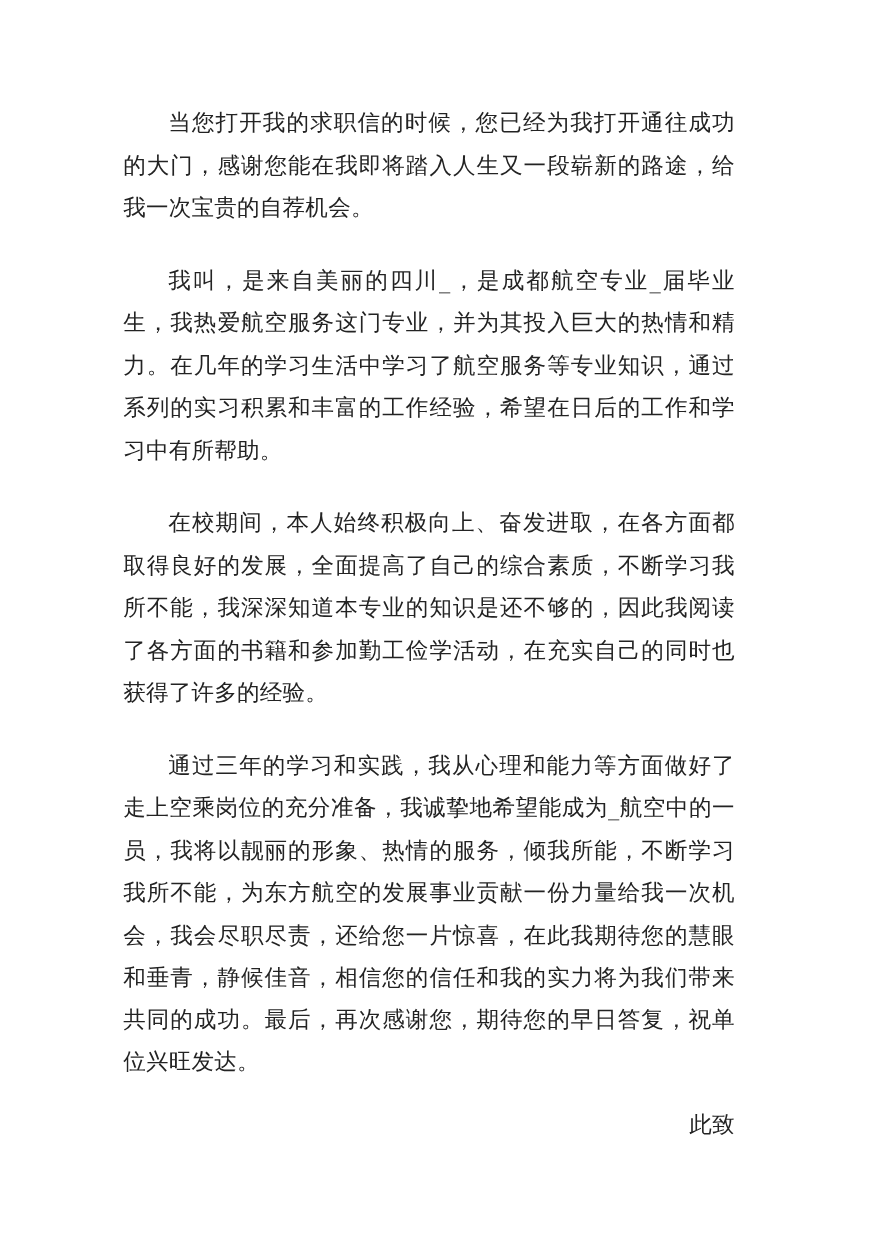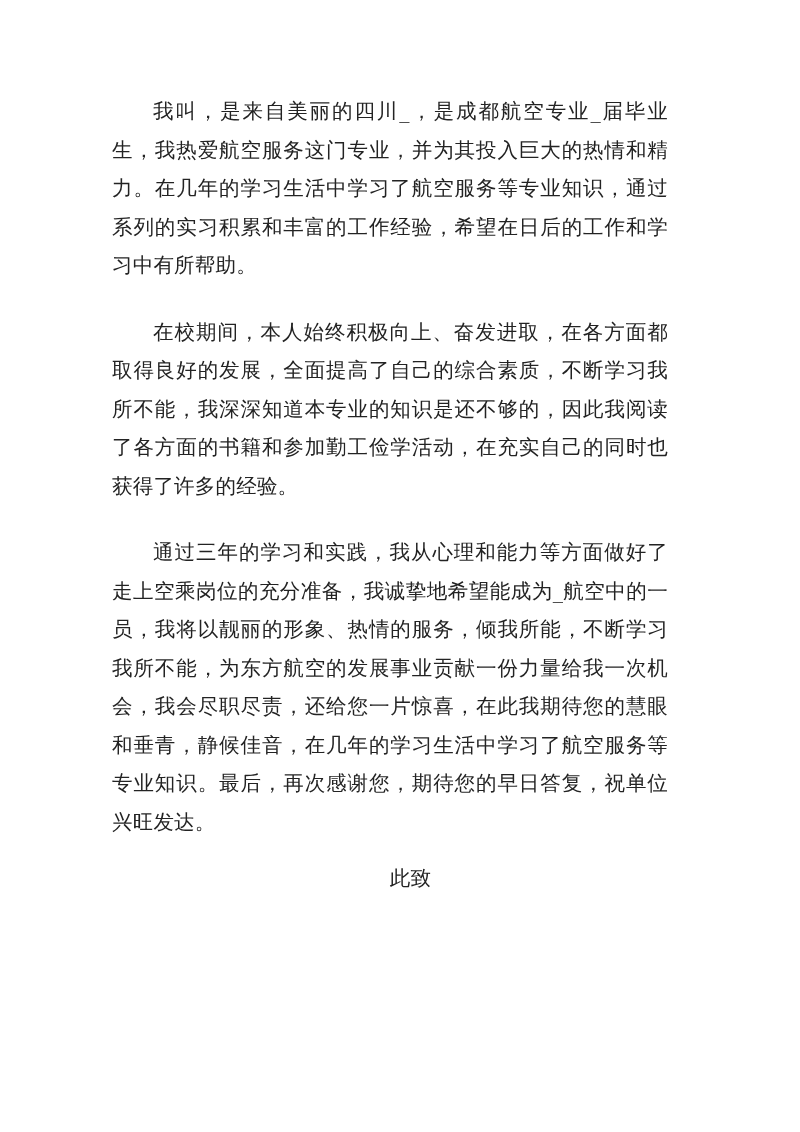--- a/index.html
+++ b/index.html
@@ -27,27 +27,28 @@
     letter-spacing: 0.2px;
   }
   .para {
     margin: 0 0 28px 0;
     text-indent: 2em;
     word-break: break-all;
   }
   .para.closing {
     margin-top: -10px;
     margin-bottom: 0;
-    text-align: center;
+    text-align: right;
   }
 </style>
 </head>
 <body>
 
 <div class="page">
   <div class="letter-body">
 
+  <p class="para">当您打开我的求职信的时候，您已经为我打开通往成功的大门，感谢您能在我即将踏入人生又一段崭新的路途，给我一次宝贵的自荐机会。</p>
       <p class="para">我叫，是来自美丽的四川_，是成都航空专业_届毕业生，我热爱航空服务这门专业，并为其投入巨大的热情和精力。在几年的学习生活中学习了航空服务等专业知识，通过系列的实习积累和丰富的工作经验，希望在日后的工作和学习中有所帮助。</p>
       <p class="para">在校期间，本人始终积极向上、奋发进取，在各方面都取得良好的发展，全面提高了自己的综合素质，不断学习我所不能，我深深知道本专业的知识是还不够的，因此我阅读了各方面的书籍和参加勤工俭学活动，在充实自己的同时也获得了许多的经验。</p>
-      <p class="para">通过三年的学习和实践，我从心理和能力等方面做好了走上空乘岗位的充分准备，我诚挚地希望能成为_航空中的一员，我将以靓丽的形象、热情的服务，倾我所能，不断学习我所不能，为东方航空的发展事业贡献一份力量给我一次机会，我会尽职尽责，还给您一片惊喜，在此我期待您的慧眼和垂青，静候佳音，在几年的学习生活中学习了航空服务等专业知识。最后，再次感谢您，期待您的早日答复，祝单位兴旺发达。</p>
+      <p class="para">通过三年的学习和实践，我从心理和能力等方面做好了走上空乘岗位的充分准备，我诚挚地希望能成为_航空中的一员，我将以靓丽的形象、热情的服务，倾我所能，不断学习我所不能，为东方航空的发展事业贡献一份力量给我一次机会，我会尽职尽责，还给您一片惊喜，在此我期待您的慧眼和垂青，静候佳音，相信您的信任和我的实力将为我们带来共同的成功。最后，再次感谢您，期待您的早日答复，祝单位兴旺发达。</p>
       <p class="para closing">此致</p>
     </div>
 </div>
 
 </body></html>

